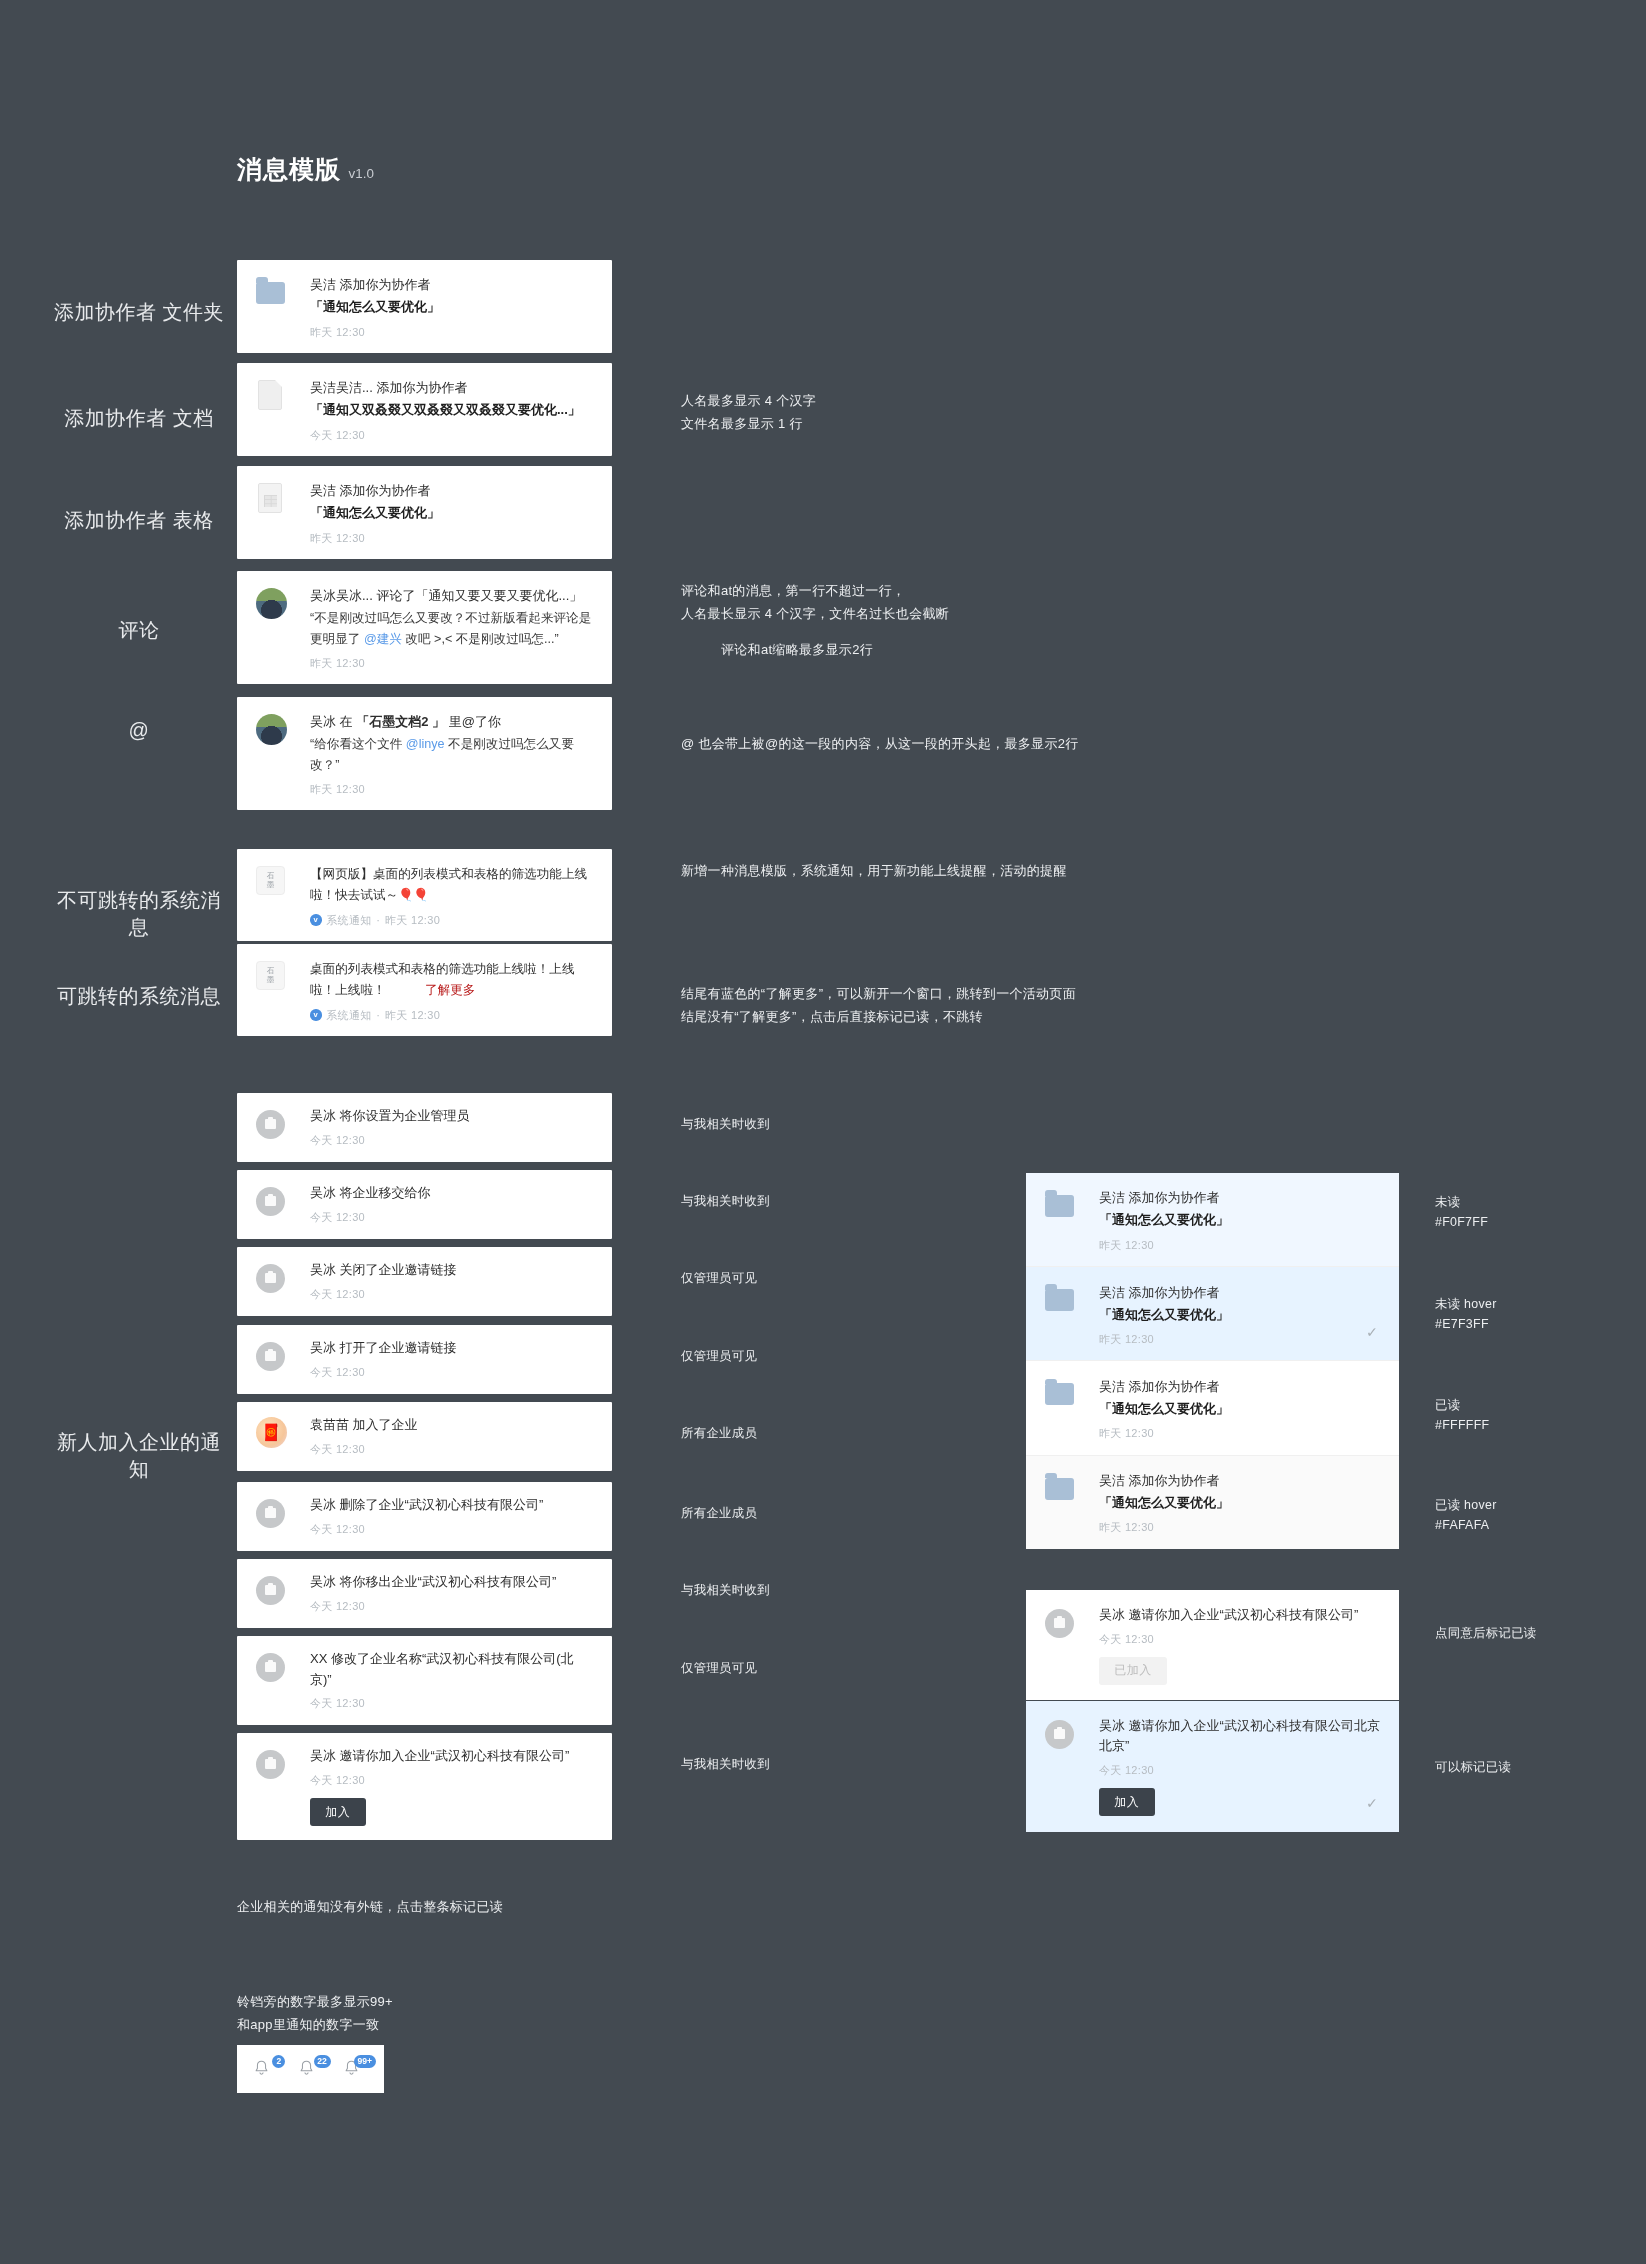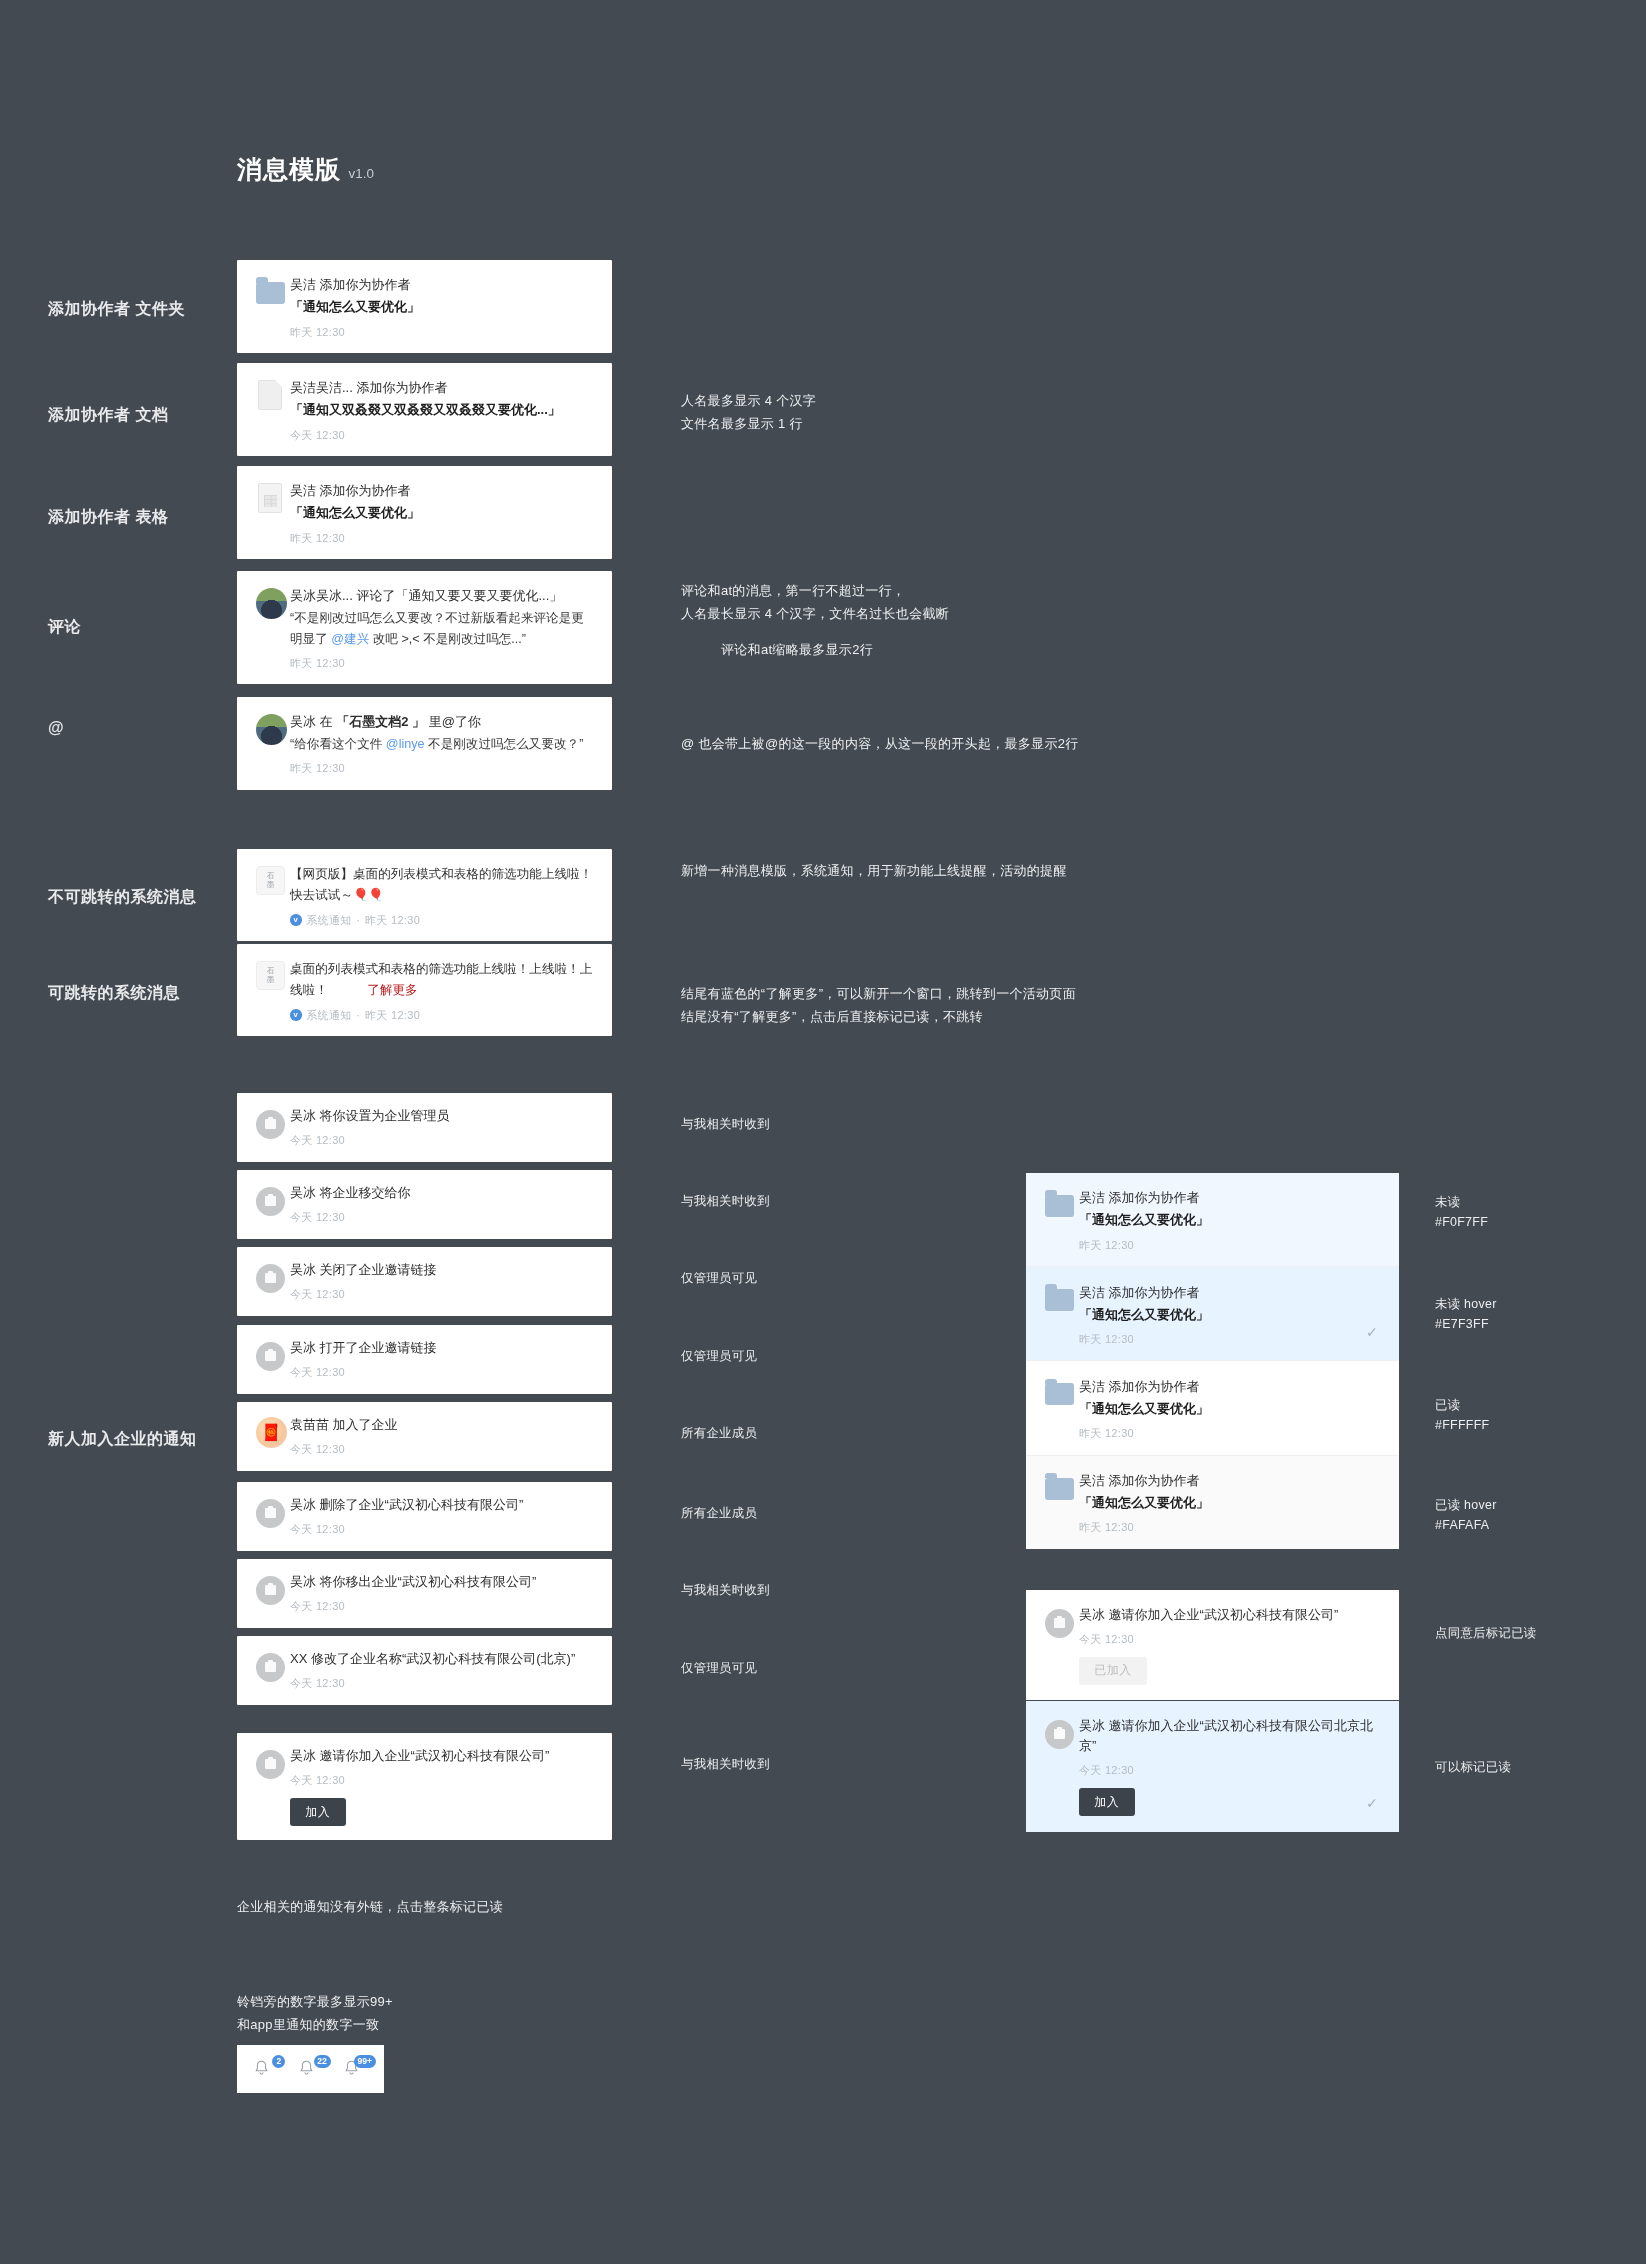--- a/index.html
+++ b/index.html
@@ -27,41 +27,40 @@
     font-size: 13.4px;
     font-weight: normal;
     color: #C9CDD2;
     margin-left: 7.6px;
     letter-spacing: 0;
   }
 
   
   .row-label {
     color: #E8EAEC;
-    font-size: 16px;
-    text-align: left;
+    font-size: 20px;
+    text-align: center;
     width: 182px;
     left: 48px;
     letter-spacing: 0.5px;
-    font-weight: bold;
   }
 
   
   .card {
     background: #FFFFFF;
     left: 237px;
     width: 375px;
     border-radius: 1px;
     overflow: hidden;
   }
 
   .card-inner {
     display: flex;
     padding: 15.3px 17px 13.4px 19px;
-    gap: 3px;
+    gap: 23px;
     position: relative;
   }
   .card-body { flex: 1; min-width: 0; }
 
   .line1 {
     font-size: 13px;
     color: #2E2E2E;
     line-height: 1.55;
     white-space: nowrap;
     overflow: hidden;

